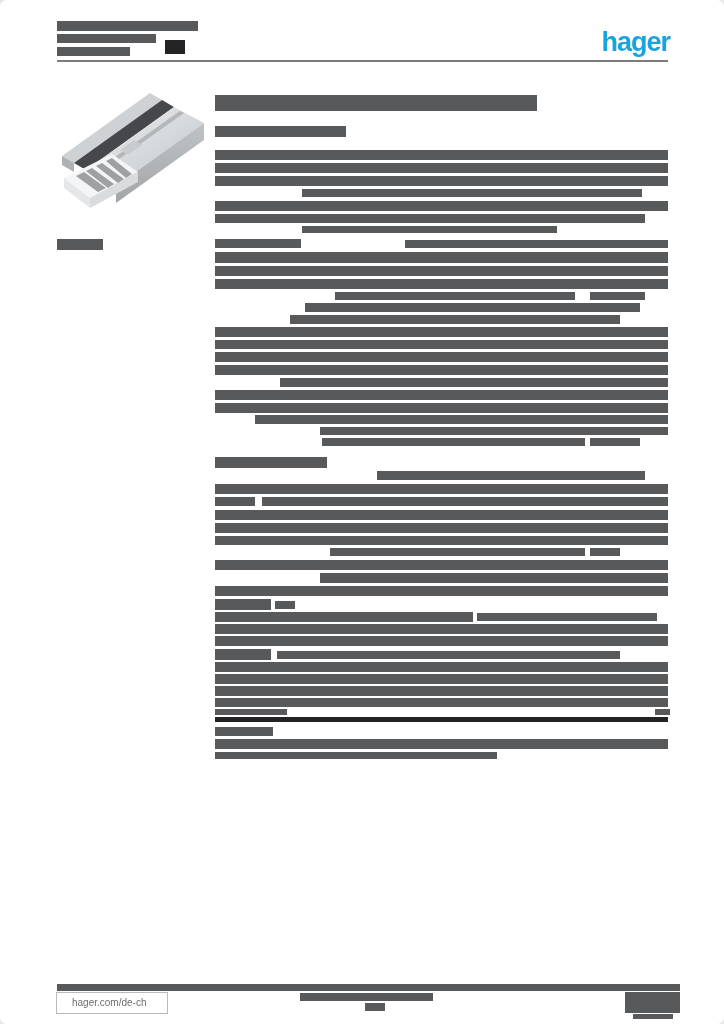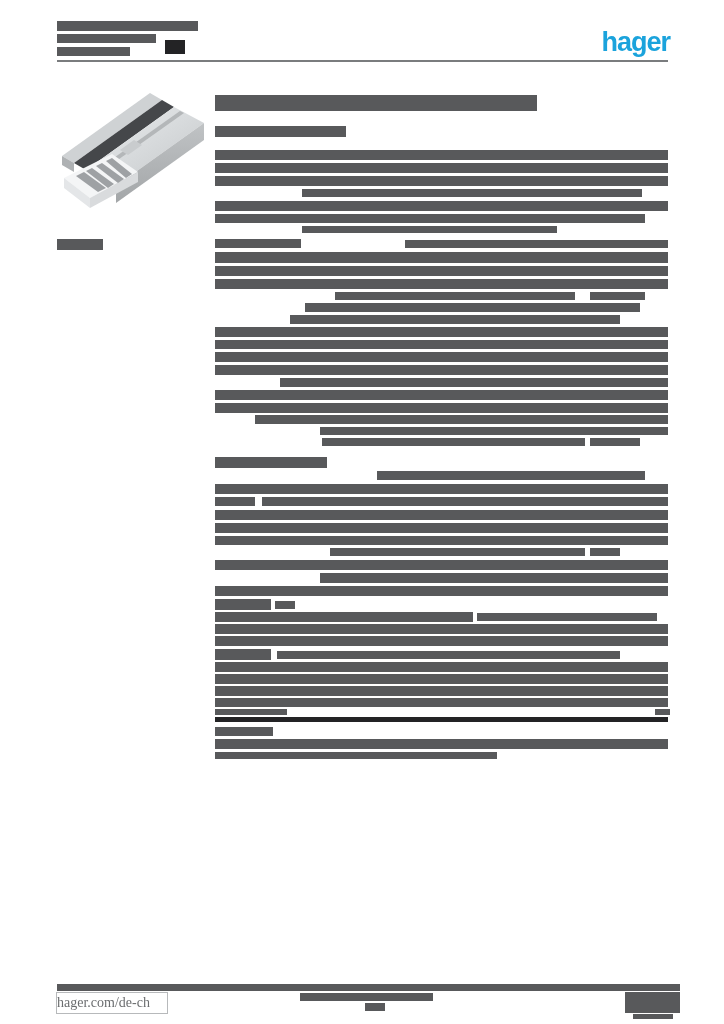--- a/index.html
+++ b/index.html
@@ -1,34 +1,34 @@
 <!DOCTYPE html>
 <html><head>
 <meta charset="utf-8">
 <style>
   html,body{margin:0;padding:0;background:#e8e8e8;font-family:"Liberation Sans",sans-serif;}
   .page{
     position:relative;width:724px;height:1024px;background:#ffffff;
-    margin:0 auto;overflow:hidden;
+    margin:0 auto;overflow:hidden;border-radius:7px;
   }
   .bar{position:absolute;background:#58595b;}
   .bar.dark{background:#232325;}
   .bar.rule{background:#7a7c7e;}
   .logo{
     position:absolute;left:586px;top:26px;width:84px;height:32px;
     color:#1ba3dc;font-weight:bold;font-size:27px;line-height:32px;
     letter-spacing:-1px;text-align:right;
     font-family:"Liberation Sans",sans-serif;
   }
   .product-image{position:absolute;left:50px;top:80px;width:162px;height:152px;}
   .url-box{
     position:absolute;left:56px;top:992px;width:112px;height:22px;
     border:1px solid #b7b9bb;background:#ffffff;box-sizing:border-box;
-    font-size:14px;line-height:20px;color:#6b6d6f;padding-left:0;
-    font-family:Liberation Serif, serif;
+    font-size:10px;line-height:20px;color:#6b6d6f;padding-left:15px;
+    font-family:Liberation Sans, sans-serif;
   }
 </style>
 </head>
 <body>
 
 <div class="page">
 
   <div class="logo">hager</div>
 
   <div class="product-image">

